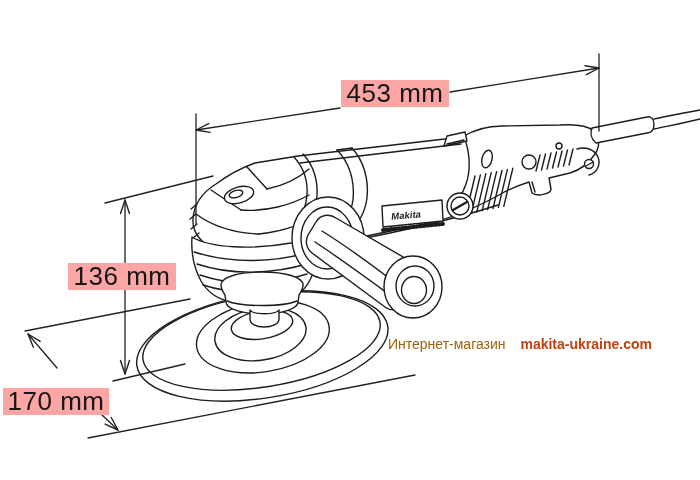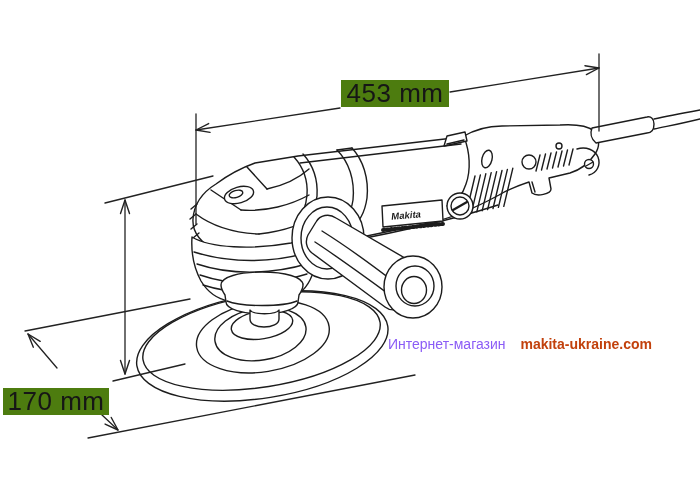--- a/index.html
+++ b/index.html
@@ -1,26 +1,26 @@
 <!DOCTYPE html>
 <html><head>
 <meta charset="utf-8">
 <style>
   html,body{margin:0;padding:0;background:#fff;}
   .stage{position:relative;width:700px;height:480px;background:#fff;overflow:hidden;
          font-family:"Liberation Sans",sans-serif;}
   .stage svg{position:absolute;left:0;top:0;}
-  .dim-label{position:absolute;background:#4d7c0f;color:#161616;
+  .dim-label{position:absolute;background:#fca5a5;color:#161616;
              font-size:26px;line-height:27px;letter-spacing:.5px;
              text-align:center;padding:0 2px;white-space:nowrap;}
   .dim-length{left:341px;top:80px;width:104px;}
   .dim-height{left:68px;top:263px;width:104px;}
   .dim-diameter{left:3px;top:388px;width:102px;}
   .watermark{position:absolute;left:388px;top:336px;font-size:14px;line-height:16px;white-space:nowrap;}
-  .wm-store{color:#8b5cf6;font-weight:400;}
+  .wm-store{color:#a16207;font-weight:400;}
   .wm-site{color:#c2410c;font-weight:700;margin-left:11px;}
 </style>
 </head>
 <body>
 
 <div class="stage">
 
   <svg width="700" height="480" viewBox="0 0 700 480">
     <defs>
       <marker id="arr" viewBox="0 0 16 12" refX="15" refY="6" markerWidth="16" markerHeight="12" markerUnits="userSpaceOnUse" orient="auto-start-reverse">
@@ -148,20 +148,21 @@
       <path d="M125,200 L125,374" marker-start="url(#arr)" marker-end="url(#arr)"></path>
 
       <path d="M25,331 L190,299"></path>
       <path d="M88,438 L415,375"></path>
       <path d="M57,368 L28,334" marker-end="url(#arr)"></path>
       <path d="M85,399 L118,430" marker-end="url(#arr)"></path>
     </g>
   </svg>
 
   <div class="dim-label dim-length">453 mm</div>
+  <div class="dim-label dim-height">136 mm</div>
   <div class="dim-label dim-diameter">170 mm</div>
 
   <div class="watermark">
     <span class="wm-store">Интернет-магазин</span>
     <span class="wm-site">makita-ukraine.com</span>
   </div>
 
 </div>
 
 </body></html>

